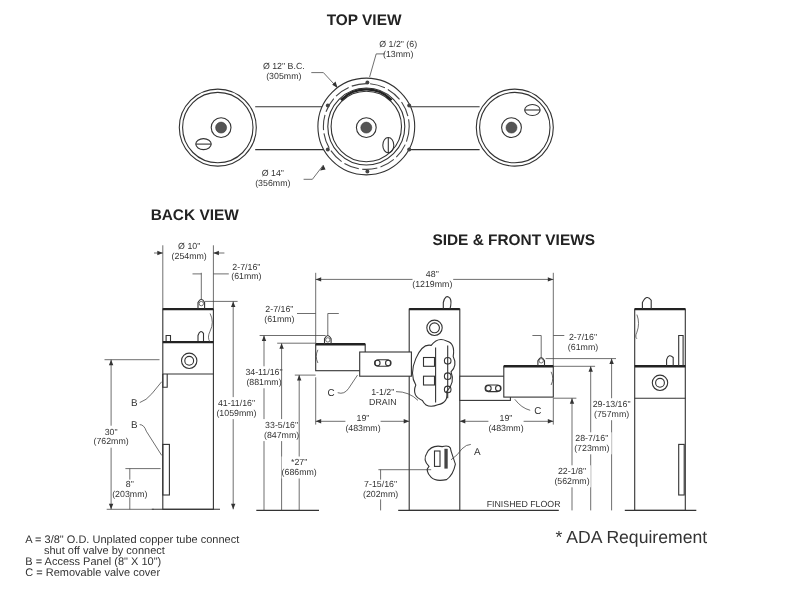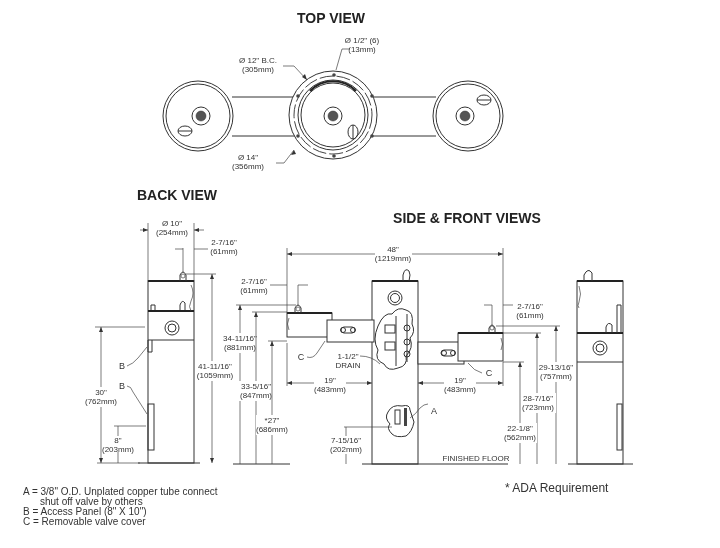--- a/index.html
+++ b/index.html
@@ -10,21 +10,21 @@
     .thin { stroke: #444; stroke-width: 0.7; fill: none; }
     .thick { stroke: #222; stroke-width: 2.2; fill: none; }
     .fillw { fill: #fff; stroke: #333; stroke-width: 1; }
     .dash { stroke: #444; stroke-width: 1; fill: none; stroke-dasharray: 14 3; }
     .title { font-family: "Liberation Sans", sans-serif; font-weight: bold; font-size: 14px; fill: #222; }
     .dim { font-family: "Liberation Sans", sans-serif; font-size: 8px; fill: #333; }
     .lbl { font-family: "Liberation Sans", sans-serif; font-size: 9px; fill: #333; }
     .legend { position: absolute; left: 23px; top: 487px; font-size: 10px; line-height: 10px; color: #333; }
     .legend div { white-space: nowrap; }
     .legend .indent { padding-left: 17px; }
-    .ada { position: absolute; left: 505px; top: 481px; font-size: 12px; color: #333; text-align: center; }
+    .ada { position: absolute; left: 505px; top: 481px; font-size: 16px; color: #333; text-align: center; }
   </style>
 </head>
 <body>
 
 <svg id="drawing" width="720" height="548" viewBox="0 0 720 548">
 
   <text class="title" x="331" y="23" text-anchor="middle">TOP VIEW</text>
 
   <g>
 
@@ -310,18 +310,18 @@
     <path class="ln" d="M 606 333 v -6 q 2 -6 6 -2 v 8"></path>
     <circle class="ln" cx="600" cy="348" r="7"></circle>
     <circle class="ln" cx="600" cy="348" r="4"></circle>
     <rect class="ln" x="617" y="404" width="5" height="46"></rect>
     <line class="ln" x1="568" y1="464" x2="633" y2="464"></line>
   </g>
 </svg>
 
 <div class="legend">
   <div>A = 3/8" O.D. Unplated copper tube connect</div>
-  <div class="indent">shut off valve by others</div>
+  <div class="indent">shut off valve by connect</div>
   <div>B = Access Panel (8" X 10")</div>
   <div>C = Removable valve cover</div>
 </div>
 
 <div class="ada">* ADA Requirement</div>
 
 </body></html>

